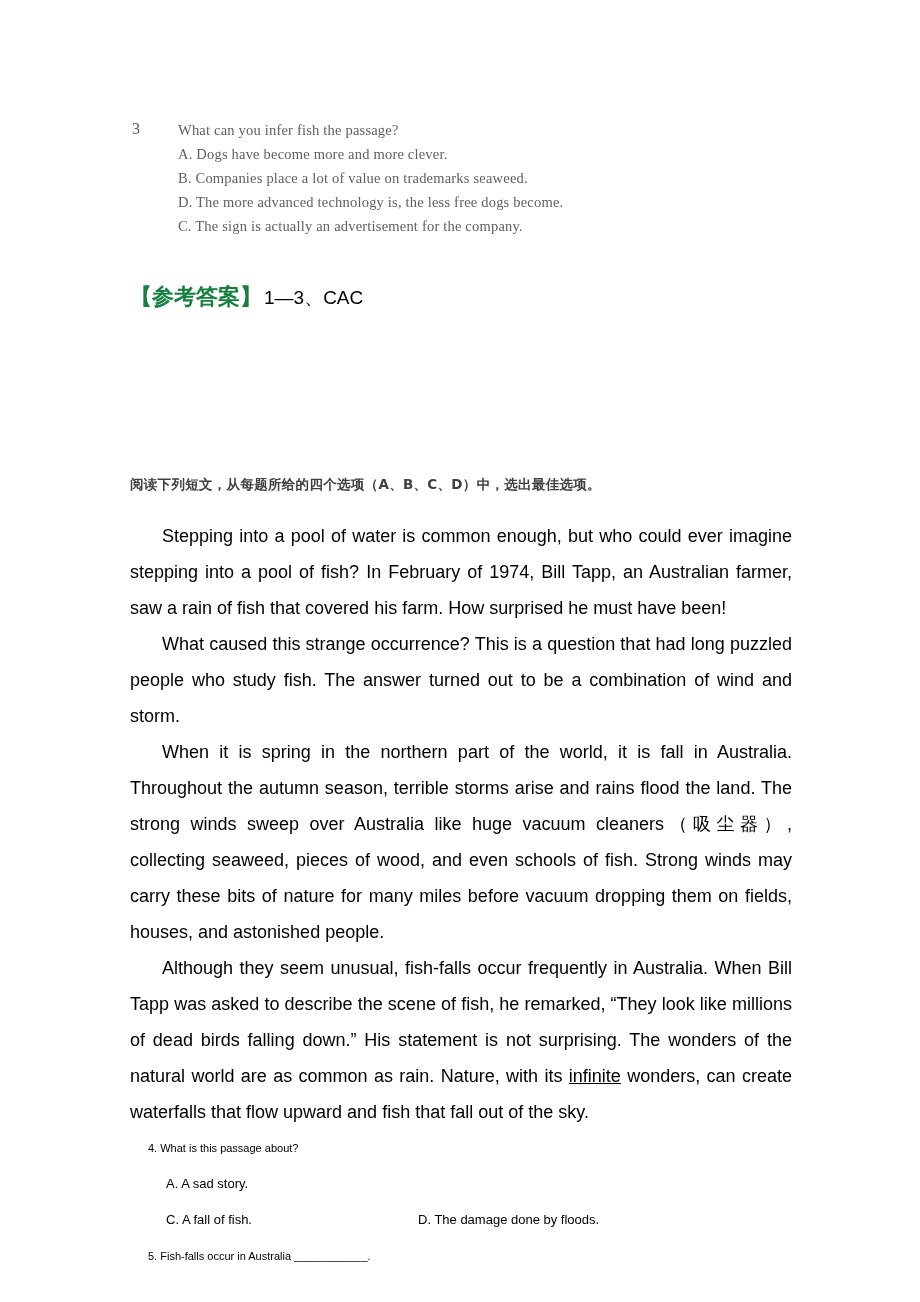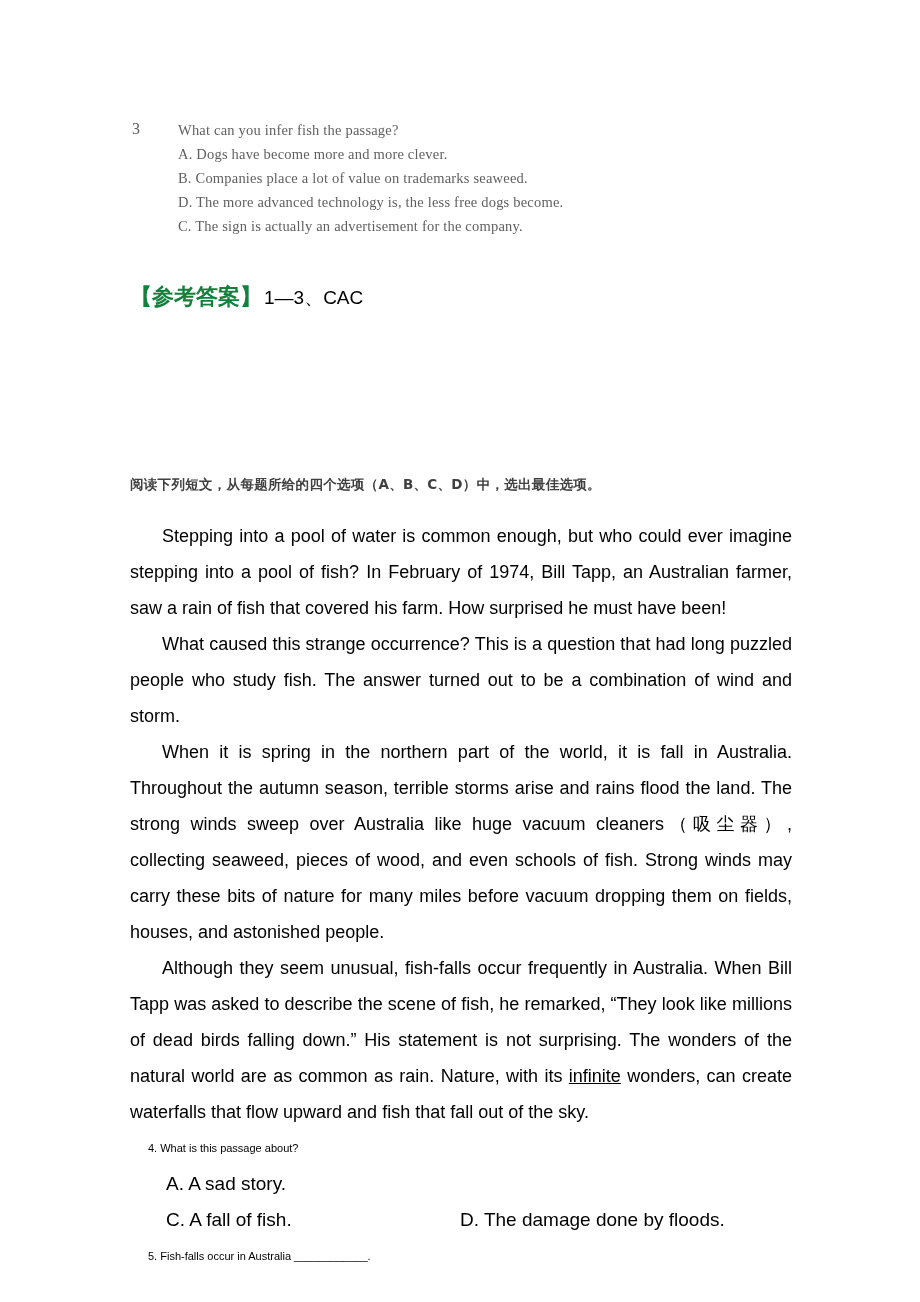--- a/index.html
+++ b/index.html
@@ -108,24 +108,23 @@
   .qblock {
     margin-top: 0px;
   }
   .q-stem {
     font-size: 11px;
     line-height: 36px;
     padding-left: 18px;
   }
   .opt-row {
     display: flex;
-    font-size: 19px;
+    font-size: 13px;
     line-height: 36px;
     padding-left: 36px;
-    gap: 42px;
   }
   .opt-row .c1 {
     width: 252px;
     flex: 0 0 252px;
   }
   .opt-row .c2 {
     flex: 1 1 auto;
   }
 </style>
 </head>

